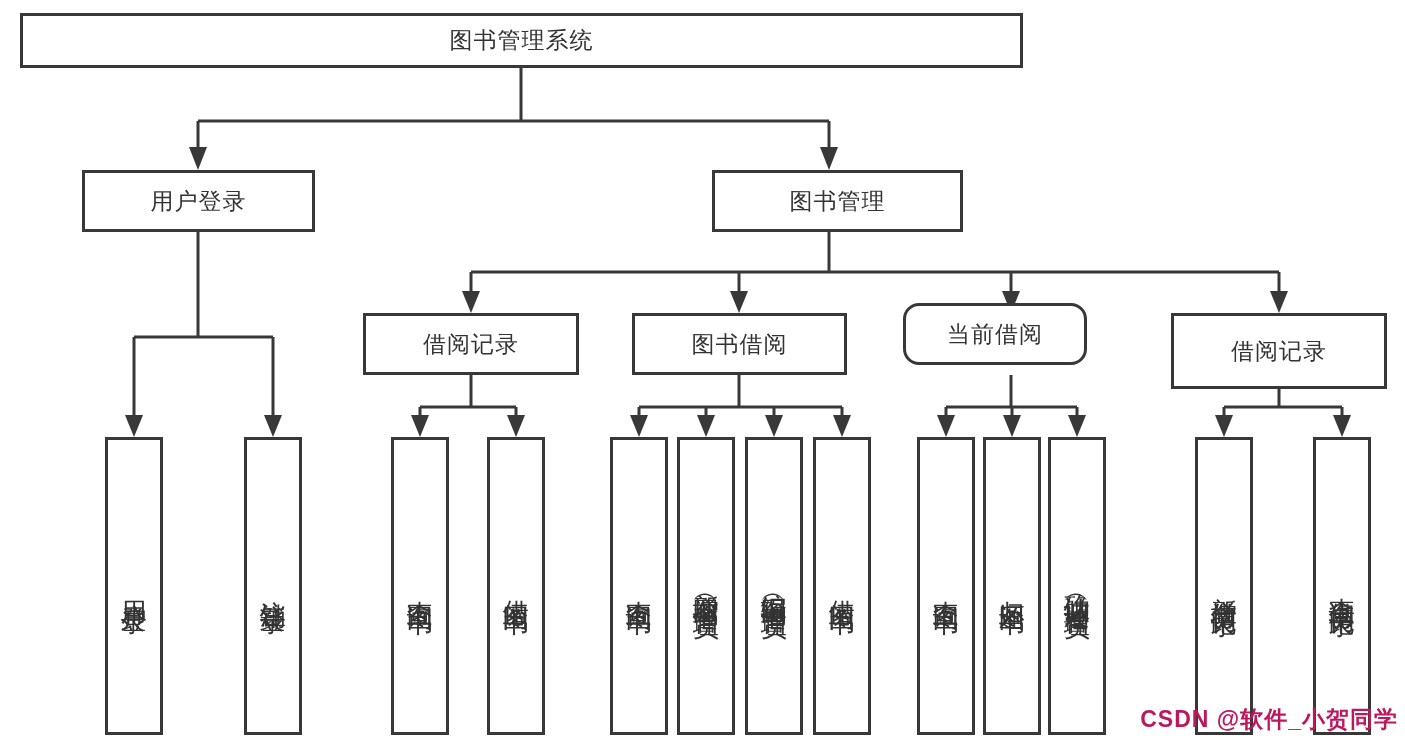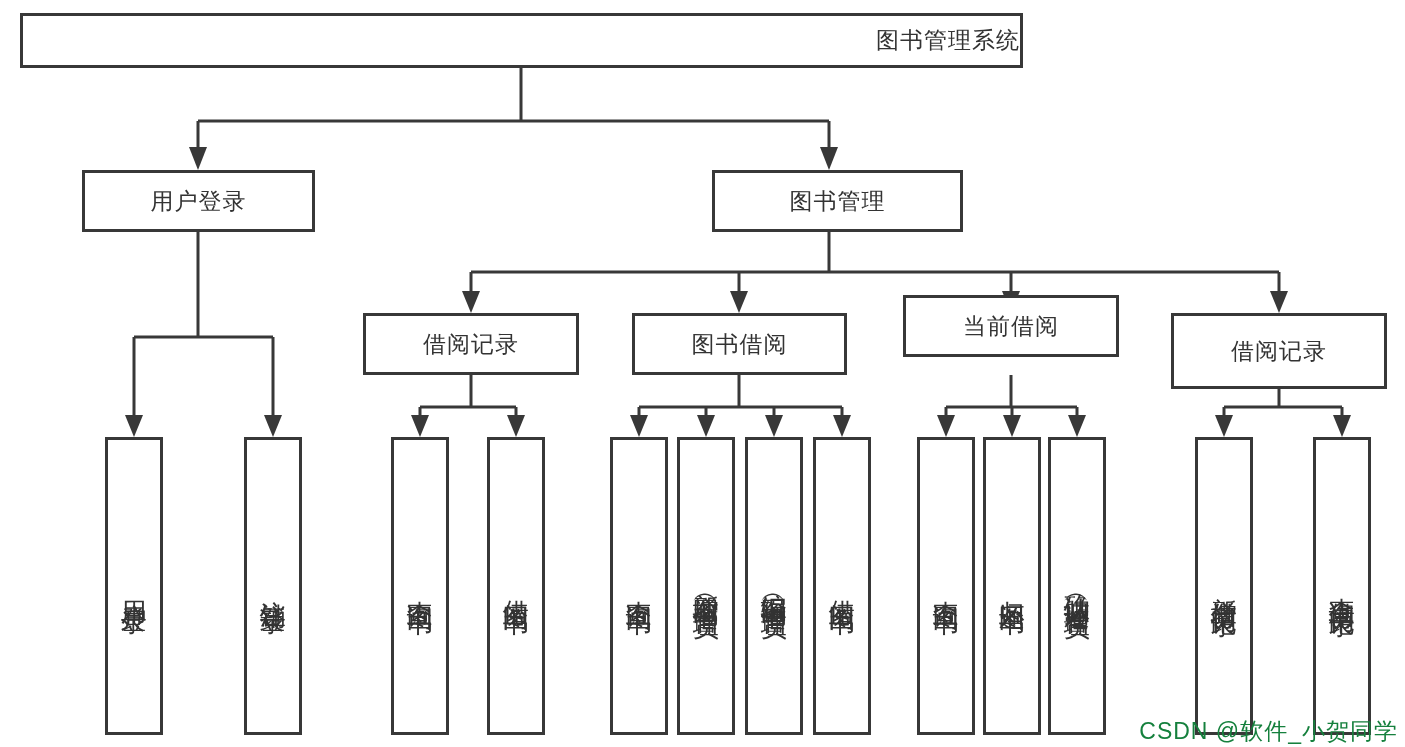--- a/index.html
+++ b/index.html
@@ -33,26 +33,27 @@
     text-orientation: mixed;
     font-size: 26px;
     letter-spacing: 3px;
     line-height: 1.1;
     color: #333333;
     white-space: nowrap;
   }
   .watermark {
     position: absolute;
     right: 7px;
-    bottom: 0;
+    bottom: 12px;
     font-size: 23px;
-    color: #15803d;
+    color: #be185d;
     letter-spacing: 1px;
     z-index: 5;
     pointer-events: none;
+    font-weight: bold;
   }
 </style>
 </head>
 <body>
 
 <div class="stage">
 
   <svg class="wires" viewBox="0 0 1405 747" xmlns="http://www.w3.org/2000/svg">
     <g stroke="#383838" stroke-width="3" fill="none">
 
@@ -86,38 +87,38 @@
       <polygon points="765,415 783,415 774,437"></polygon>
       <polygon points="833,415 851,415 842,437"></polygon>
       <polygon points="937,415 955,415 946,437"></polygon>
       <polygon points="1003,415 1021,415 1012,437"></polygon>
       <polygon points="1068,415 1086,415 1077,437"></polygon>
       <polygon points="1215,415 1233,415 1224,437"></polygon>
       <polygon points="1333,415 1351,415 1342,437"></polygon>
     </g>
   </svg>
 
-  <div class="node hnode" style="left:20px; top:13px; width:1003px; height:55px;justify-content:flex-end;">
+  <div class="node hnode" style="left:20px; top:13px; width:1003px; height:55px;">
     <span>图书管理系统</span>
   </div>
 
   <div class="node hnode" style="left:82px; top:170px; width:233px; height:62px;">
     <span>用户登录</span>
   </div>
   <div class="node hnode" style="left:712px; top:170px; width:251px; height:62px;">
     <span>图书管理</span>
   </div>
 
   <div class="node hnode" style="left:363px; top:313px; width:216px; height:62px;">
     <span>借阅记录</span>
   </div>
   <div class="node hnode" style="left:632px; top:313px; width:215px; height:62px;">
     <span>图书借阅</span>
   </div>
-  <div class="node hnode" style="left:903px; top:295px; width:216px; height:62px;">
+  <div class="node hnode" style="left:903px; top:303px; width:184px; height:62px;border-radius:16px;">
     <span>当前借阅</span>
   </div>
   <div class="node hnode" style="left:1171px; top:313px; width:216px; height:76px;align-items:center;">
     <span>借阅记录</span>
   </div>
 
   <div class="node vnode" style="left:105px;">
     <span class="vtext">用户登录</span>
   </div>
   <div class="node vnode" style="left:244px;">

